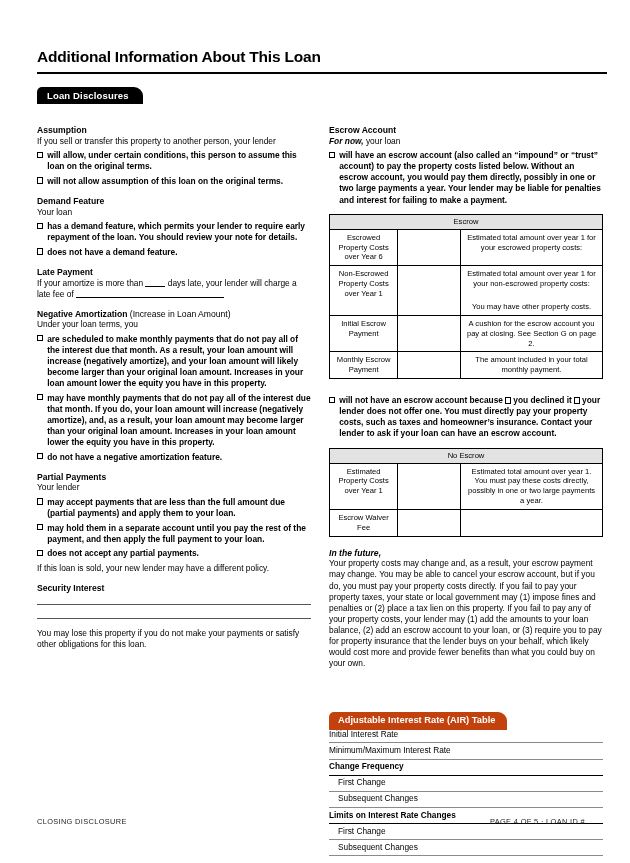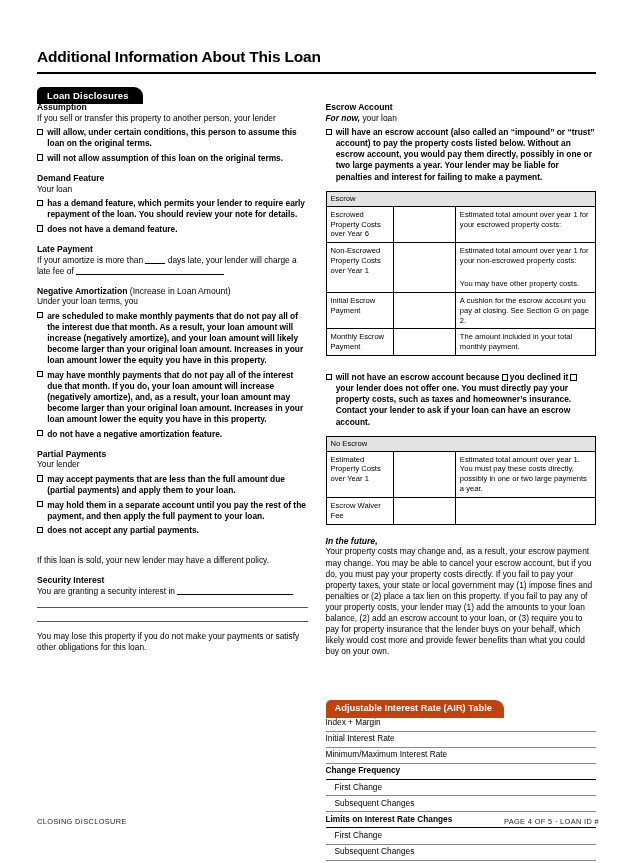--- a/index.html
+++ b/index.html
@@ -3,31 +3,31 @@
 <meta charset="utf-8">
 <style>
   * { box-sizing: border-box; margin: 0; padding: 0; }
   html, body {
     width: 630px; height: 863px;
     background: #ffffff;
     font-family: "Liberation Sans", sans-serif;
     color: #000;
     -webkit-font-smoothing: antialiased;
   }
-  .page { position: relative; width: 630px; height: 863px; padding: 48px 34px 0 37px; }
+  .page { position: relative; width: 630px; height: 863px; padding: 48px 23px 0 37px; }
 
   
   .page-title {
     font-size: 15.5px; font-weight: bold; letter-spacing: -0.2px;
     line-height: 1.1; padding-bottom: 7px;
   }
   .title-rule { border-bottom: 2.6px solid #000; margin-bottom: 11px; }
 
   
-  .tab-row { position: relative; height: 17px; margin-bottom: 0; }
+  .tab-row { position: relative; height: 17px; margin-bottom: 23px; }
   .tab {
     display: inline-block; background: #000; color: #fff;
     font-size: 9.5px; font-weight: bold; letter-spacing: 0.15px;
     padding: 3px 14px 3px 10px; border-radius: 5px 9px 0 0;
     height: 17px; line-height: 11px;
   }
   .tab-rule { position: absolute; left: 0; right: 0; bottom: 0; border-bottom: 1.3px solid #000; z-index: -1; }
 
   
   .cols { display: flex; gap: 18px; }
@@ -58,21 +58,21 @@
 
   
   .fillline { display: inline-block; border-bottom: 1px solid #000; vertical-align: -1px; }
   .bl-short { width: 20px; }
   .bl-rest  { width: 148px; }
   .rule-thin { border-bottom: 1px solid #555; margin-top: 10px; }
   .rule-thin2 { border-bottom: 1px solid #555; margin-top: 13px; margin-bottom: 9px; }
 
   
   table.dt { width: 100%; border-collapse: collapse; margin-top: 8px; font-size: 7.6px; }
-  table.dt td, table.dt th { border: 0.8px solid #000; padding: 3px 4px; vertical-align: top; text-align: left; }
+  table.dt td, table.dt th { border: 0.8px solid #000; padding: 3px 4px; vertical-align: top; text-align: center; }
   table.dt thead th {
     background: #e3e3e3; font-weight: normal; font-size: 7.6px;
     padding: 2.5px 4px; border-bottom: 1.2px solid #000; border-top: 1.4px solid #000;
   }
   td.c-lab { width: 25%; line-height: 1.30; }
   td.c-amt { width: 23%; }
   td.c-desc { width: 52%; line-height: 1.30; }
   .gap-note { display:block; margin-top: 13px; }
 
   
@@ -88,21 +88,21 @@
   table.air td {
     padding: 2.6px 2px 2.6px 0; border-bottom: 1px solid #8a8a8a;
     line-height: 1.2;
   }
   table.air tr.hd td { font-weight: bold; border-bottom: 1.3px solid #000; }
   table.air tr.sub td { padding-left: 9px; }
   table.air tr.last td { border-bottom: 1px solid #8a8a8a; }
 
   
   .footer {
-    position: absolute; left: 37px; right: 31px; bottom: 37px;
+    position: absolute; left: 37px; right: 45px; bottom: 37px;
     display: flex; justify-content: space-between;
     font-size: 7.4px; letter-spacing: 0.35px; color: #222;
   }
 </style>
 </head>
 <body>
 
 <div class="page">
 
   <div class="page-title">Additional Information About This Loan</div>
@@ -172,27 +172,23 @@
         <span class="cb-txt">may accept payments that are less than the full amount due (partial payments) and apply them to your loan.</span>
       </div>
       <div class="cb-row">
         <span class="cb"></span>
         <span class="cb-txt">may hold them in a separate account until you pay the rest of the payment, and then apply the full payment to your loan.</span>
       </div>
       <div class="cb-row">
         <span class="cb"></span>
         <span class="cb-txt">does not accept any partial payments.</span>
       </div>
-      <p class="body" style="margin-top:19px;">If this loan is sold, your new lender may have a different policy.</p>
+      <p class="body" style="margin-top:4px;">If this loan is sold, your new lender may have a different policy.</p>
 
       <h3 class="sec">Security Interest</h3>
-      <p class="lead">
-        <span>You are granting a security interest in</span>
-        <span class="fillline" style="width:116px;"></span>
-      </p>
       <div class="rule-thin"></div>
       <div class="rule-thin2"></div>
       <p class="body">You may lose this property if you do not make your payments or satisfy other obligations for this loan.</p>
 
     </div>
 
     <div class="col-right">
 
       <h3 class="sec">Escrow Account</h3>
       <p class="lead">
@@ -267,23 +263,20 @@
       <p class="body">Your property costs may change and, as a result, your escrow payment may change. You may be able to cancel your escrow account, but if you do, you must pay your property costs directly. If you fail to pay your property taxes, your state or local government may (1) impose fines and penalties or (2) place a tax lien on this property. If you fail to pay any of your property costs, your lender may (1) add the amounts to your loan balance, (2) add an escrow account to your loan, or (3) require you to pay for property insurance that the lender buys on your behalf, which likely would cost more and provide fewer benefits than what you could buy on your own.</p>
 
       <div class="air-wrap">
         <div class="air-tab-row">
           <div class="air-tab-rule"></div>
           <span class="air-tab">Adjustable Interest Rate (AIR) Table</span>
         </div>
         <table class="air">
           <tbody>
             <tr>
-                <td>Index + Margin</td>
-              </tr>
-            <tr>
                 <td>Initial Interest Rate</td>
               </tr>
             <tr>
                 <td>Minimum/Maximum Interest Rate</td>
               </tr>
             <tr class="hd">
                 <td>Change Frequency</td>
               </tr>
             <tr class="sub">
                 <td>First Change</td>

